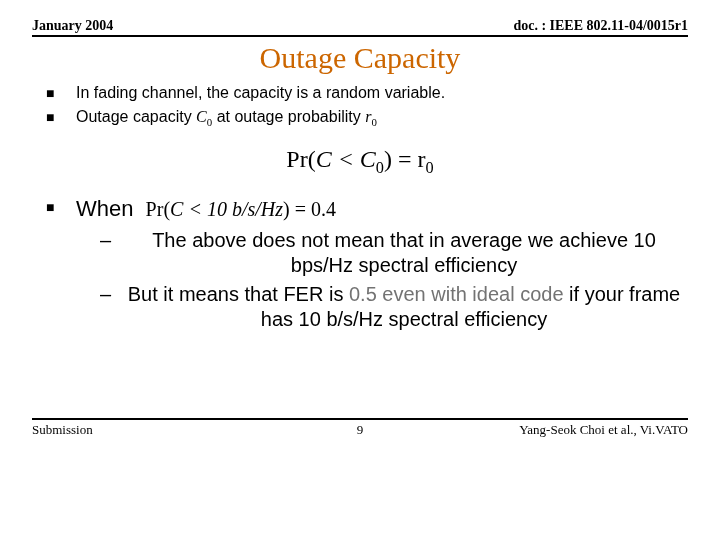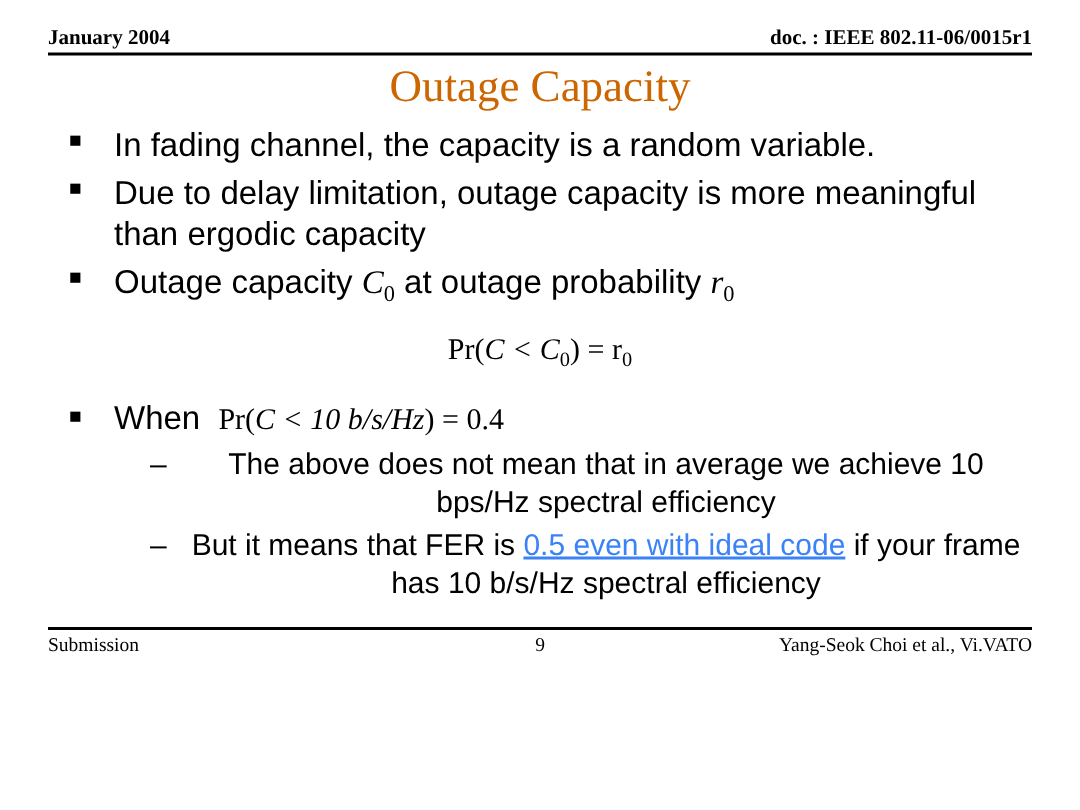--- a/index.html
+++ b/index.html
@@ -31,38 +31,38 @@
     font-family: "Times New Roman", serif;
     color: #cc6600;
     font-size: 30px;
     text-align: center;
     margin: 2px 0 8px 0;
   }
   ul.main { list-style: none; padding-left: 14px; }
   ul.main > li {
     position: relative;
     padding-left: 30px;
-    font-size: 22px;
+    font-size: 16px;
     line-height: 1.25;
     margin-bottom: 4px;
   }
   ul.main > li::before {
     content: "■";
     position: absolute;
     left: 0;
     top: 2px;
     font-size: 14px;
     color: #000;
   }
   .math { font-family: "Times New Roman", serif; font-style: italic; }
   .sub { font-size: 0.68em; vertical-align: sub; font-style: normal; }
   .eq-center {
     text-align: center;
     font-family: "Times New Roman", serif;
-    font-size: 20px;
+    font-size: 24px;
     margin: 16px 0 18px 0;
   }
   .when-row {
     position: relative;
     padding-left: 44px;
     font-size: 22px;
     margin-bottom: 6px;
   }
   .when-row::before {
     content: "■";
@@ -87,21 +87,21 @@
     font-size: 20px;
     line-height: 1.25;
     margin-bottom: 4px;
   }
   ul.sub-list > li::before {
     content: "–";
     position: absolute;
     left: 0;
     top: 0;
   }
-  .red { color: #3b82f6; text-decoration: underline; }
+  .red { color: #737373; }
   .footer-row {
     position: absolute;
     left: 32px; right: 32px; bottom: 18px;
     border-top: 2px solid #000;
     padding-top: 2px;
     display: flex;
     justify-content: space-between;
     font-family: "Times New Roman", serif;
     font-size: 13px;
     gap: 11px;
@@ -112,28 +112,27 @@
     transform: translateX(-50%);
   }
 </style>
 </head>
 <body>
 
 <div class="slide">
 
   <div class="header-row">
     <span>January 2004</span>
-    <span>doc. : IEEE 802.11-06/0015r1</span>
+    <span>doc. : IEEE 802.11-04/0015r1</span>
   </div>
 
   <div class="title">Outage Capacity</div>
 
   <ul class="main">
     <li>In fading channel, the capacity is a random variable.</li>
-    <li>Due to delay limitation, outage capacity is more meaningful than ergodic capacity</li>
     <li>
       <span>Outage capacity </span>
       <span class="math"><span>C</span><span class="sub">0</span></span>
       <span> at  outage probability </span>
       <span class="math"><span>r</span><span class="sub">0</span></span>
     </li>
   </ul>
 
   <div class="eq-center">
     <span style="font-style:normal">Pr(</span><span class="math">C &lt; C</span><span class="math sub">0</span><span style="font-style:normal">) = r</span><span class="math" style="font-style:italic"></span><span class="sub">0</span>

